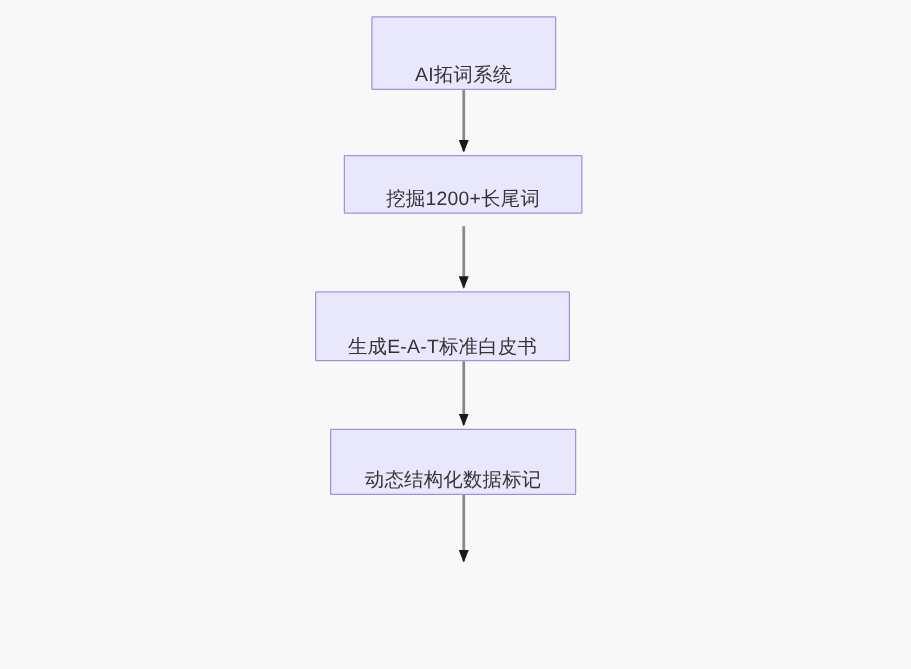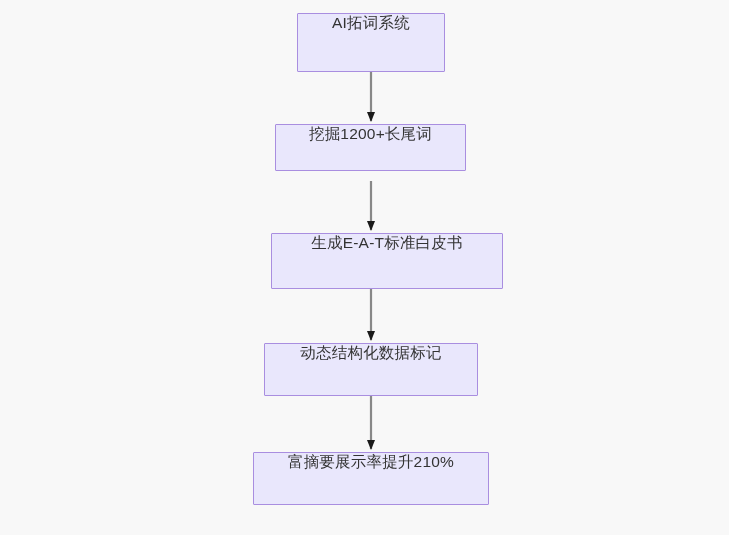--- a/index.html
+++ b/index.html
@@ -26,21 +26,21 @@
     width: 729px;
     height: 535px;
   }
   .node {
     position: absolute;
     box-sizing: border-box;
     background: #e9e7fc;
     border: 1.6px solid #a98ee0;
     border-radius: 1px;
     display: flex;
-    align-items: flex-start;
+    align-items: flex-end;
     justify-content: center;
     z-index: 2;
   }
   .node-label {
     color: #333333;
     font-size: 15.5px;
     line-height: 1.2;
     letter-spacing: 0.2px;
     white-space: nowrap;
     text-align: center;
@@ -73,25 +73,22 @@
   </svg>
 
   <div class="node" style="left:297px; top:13px; width:148px; height:59px;">
     <span class="node-label">AI拓词系统</span>
   </div>
 
   <div class="node" style="left:275px; top:124px; width:191px; height:47px;">
     <span class="node-label">挖掘1200+长尾词</span>
   </div>
 
-  <div class="node" style="left:271px; top:233px; width:232px; height:56px;">
+  <div class="node" style="left:252px; top:233px; width:204px; height:56px;">
     <span class="node-label">生成E-A-T标准白皮书</span>
   </div>
 
-  <div class="node" style="left:264px; top:343px; width:214px; height:53px;">
+  <div class="node" style="left:264px; top:343px; width:197px; height:53px;">
     <span class="node-label">动态结构化数据标记</span>
   </div>
 
-  <div class="node" style="left:253px; top:452px; width:236px; height:53px;">
-    <span class="node-label">富摘要展示率提升210%</span>
-  </div>
 
 </div>
 
 </body></html>

